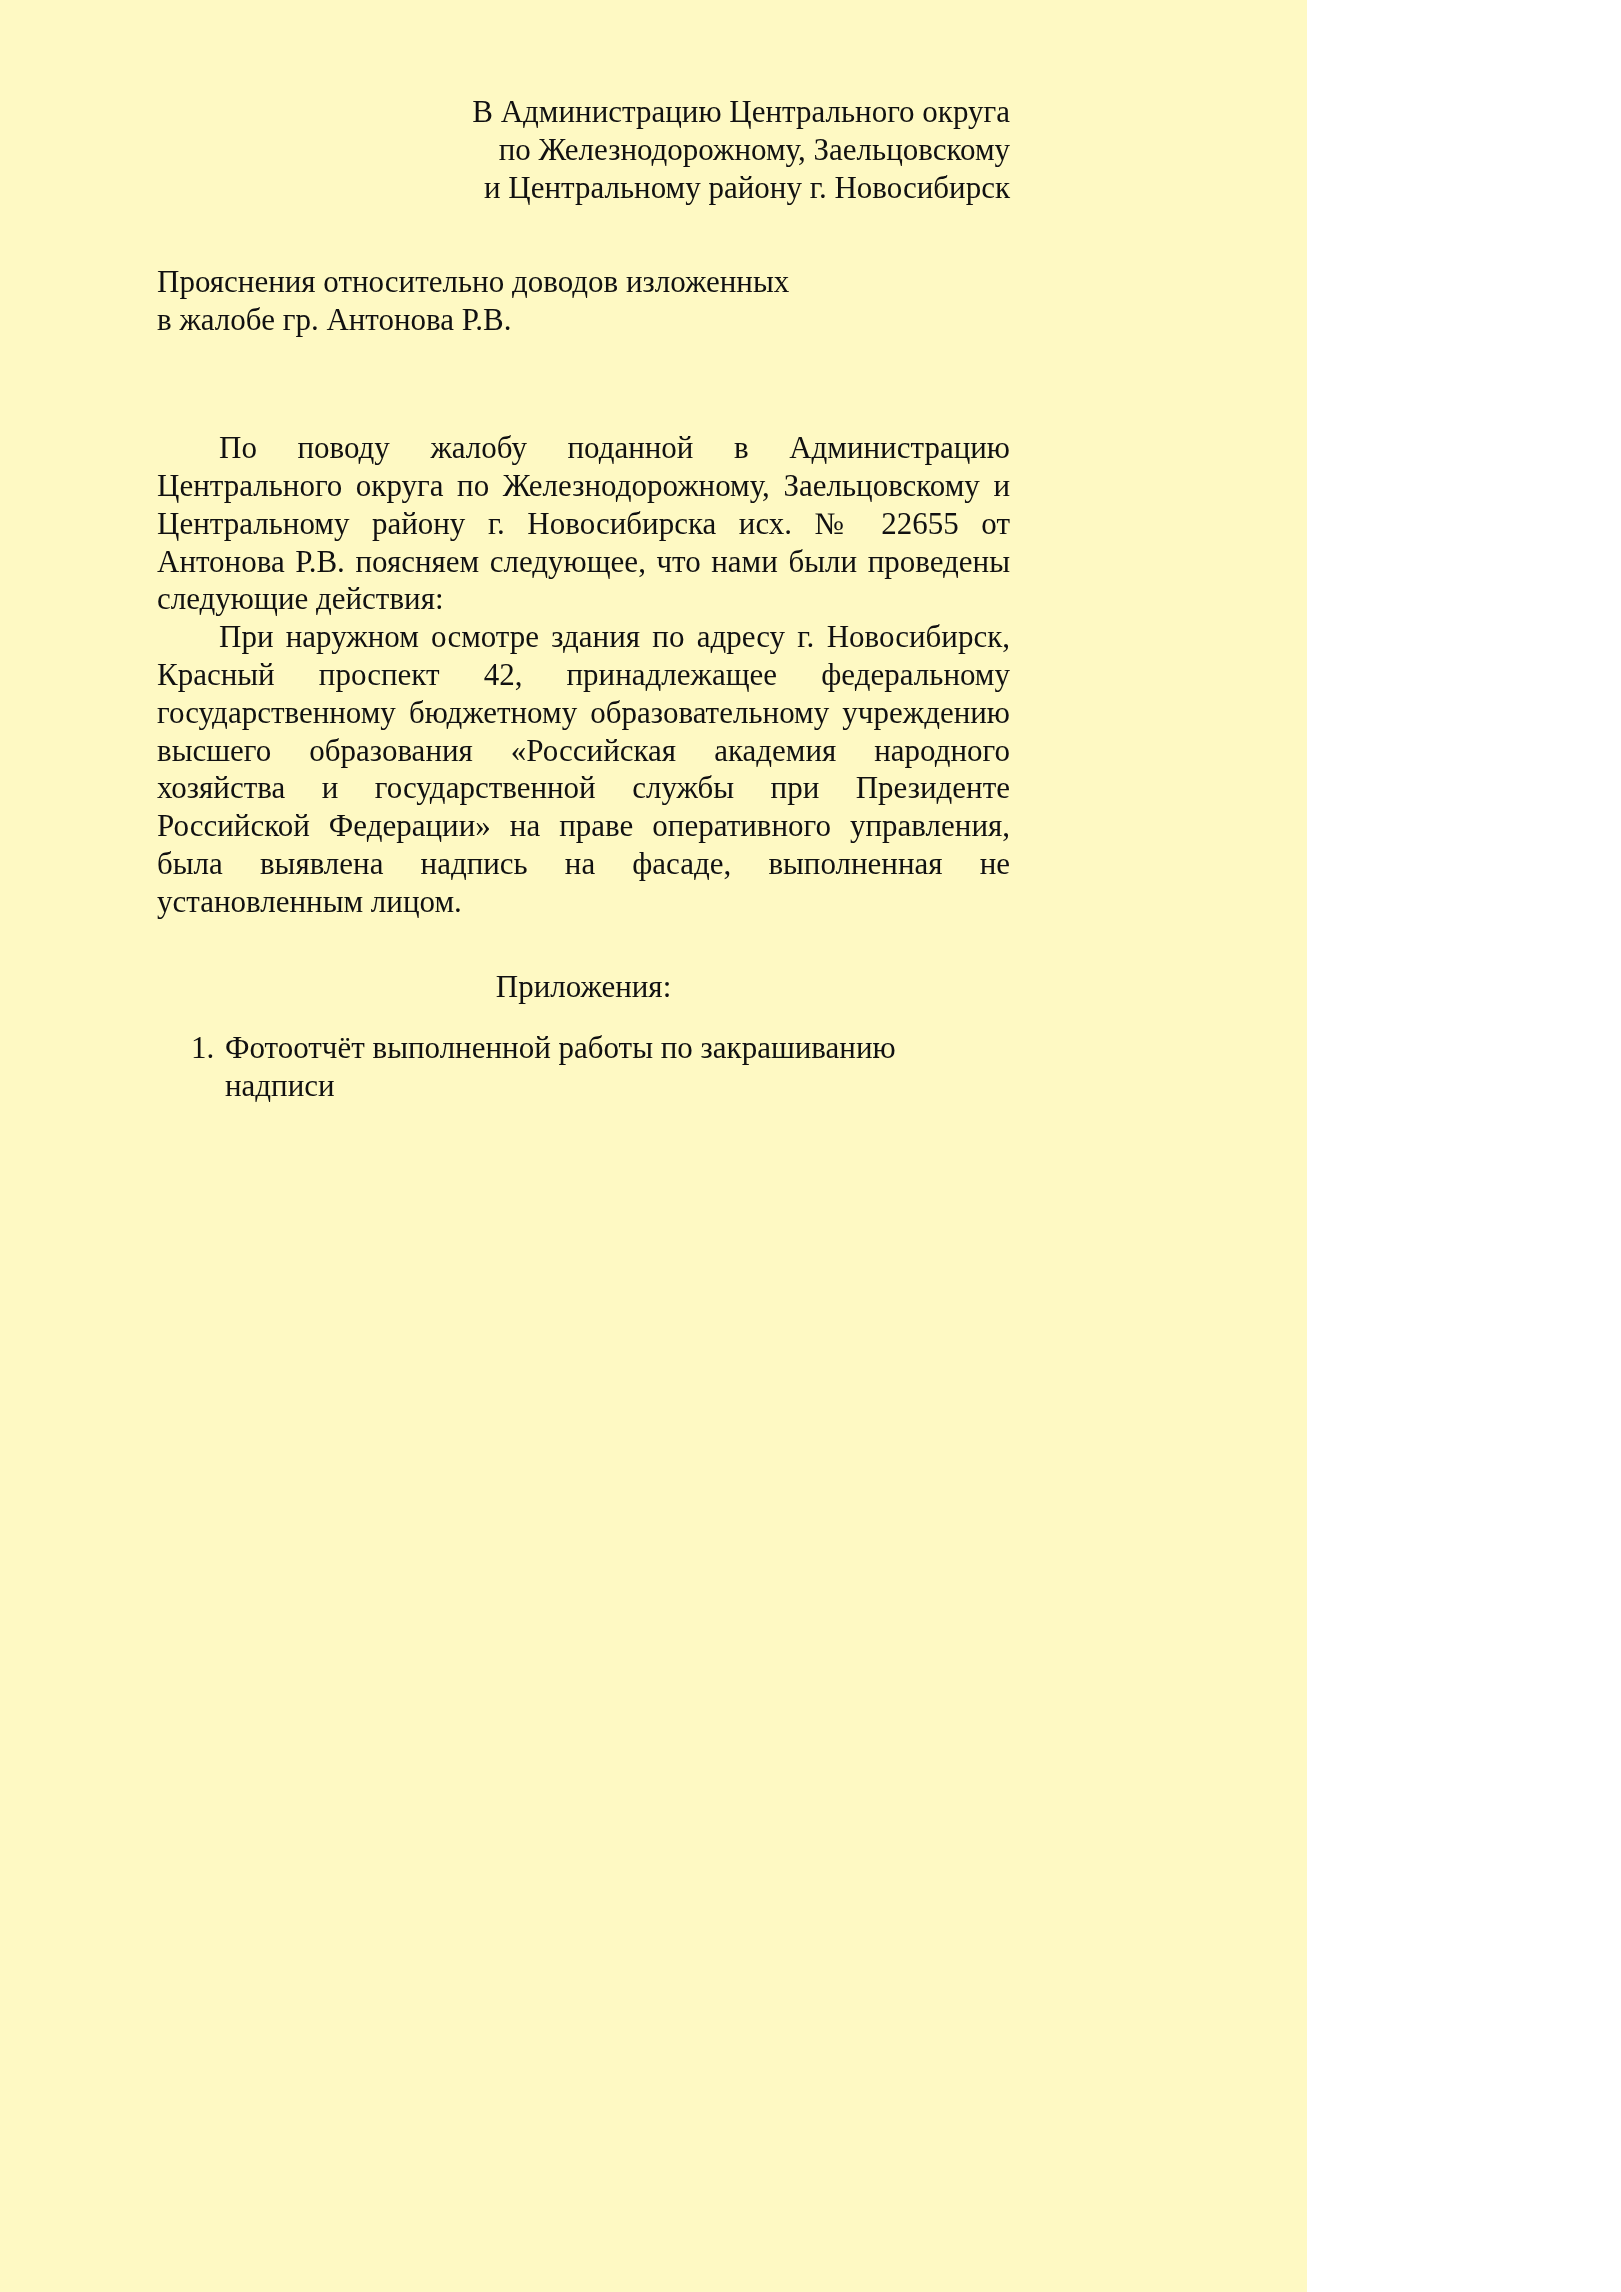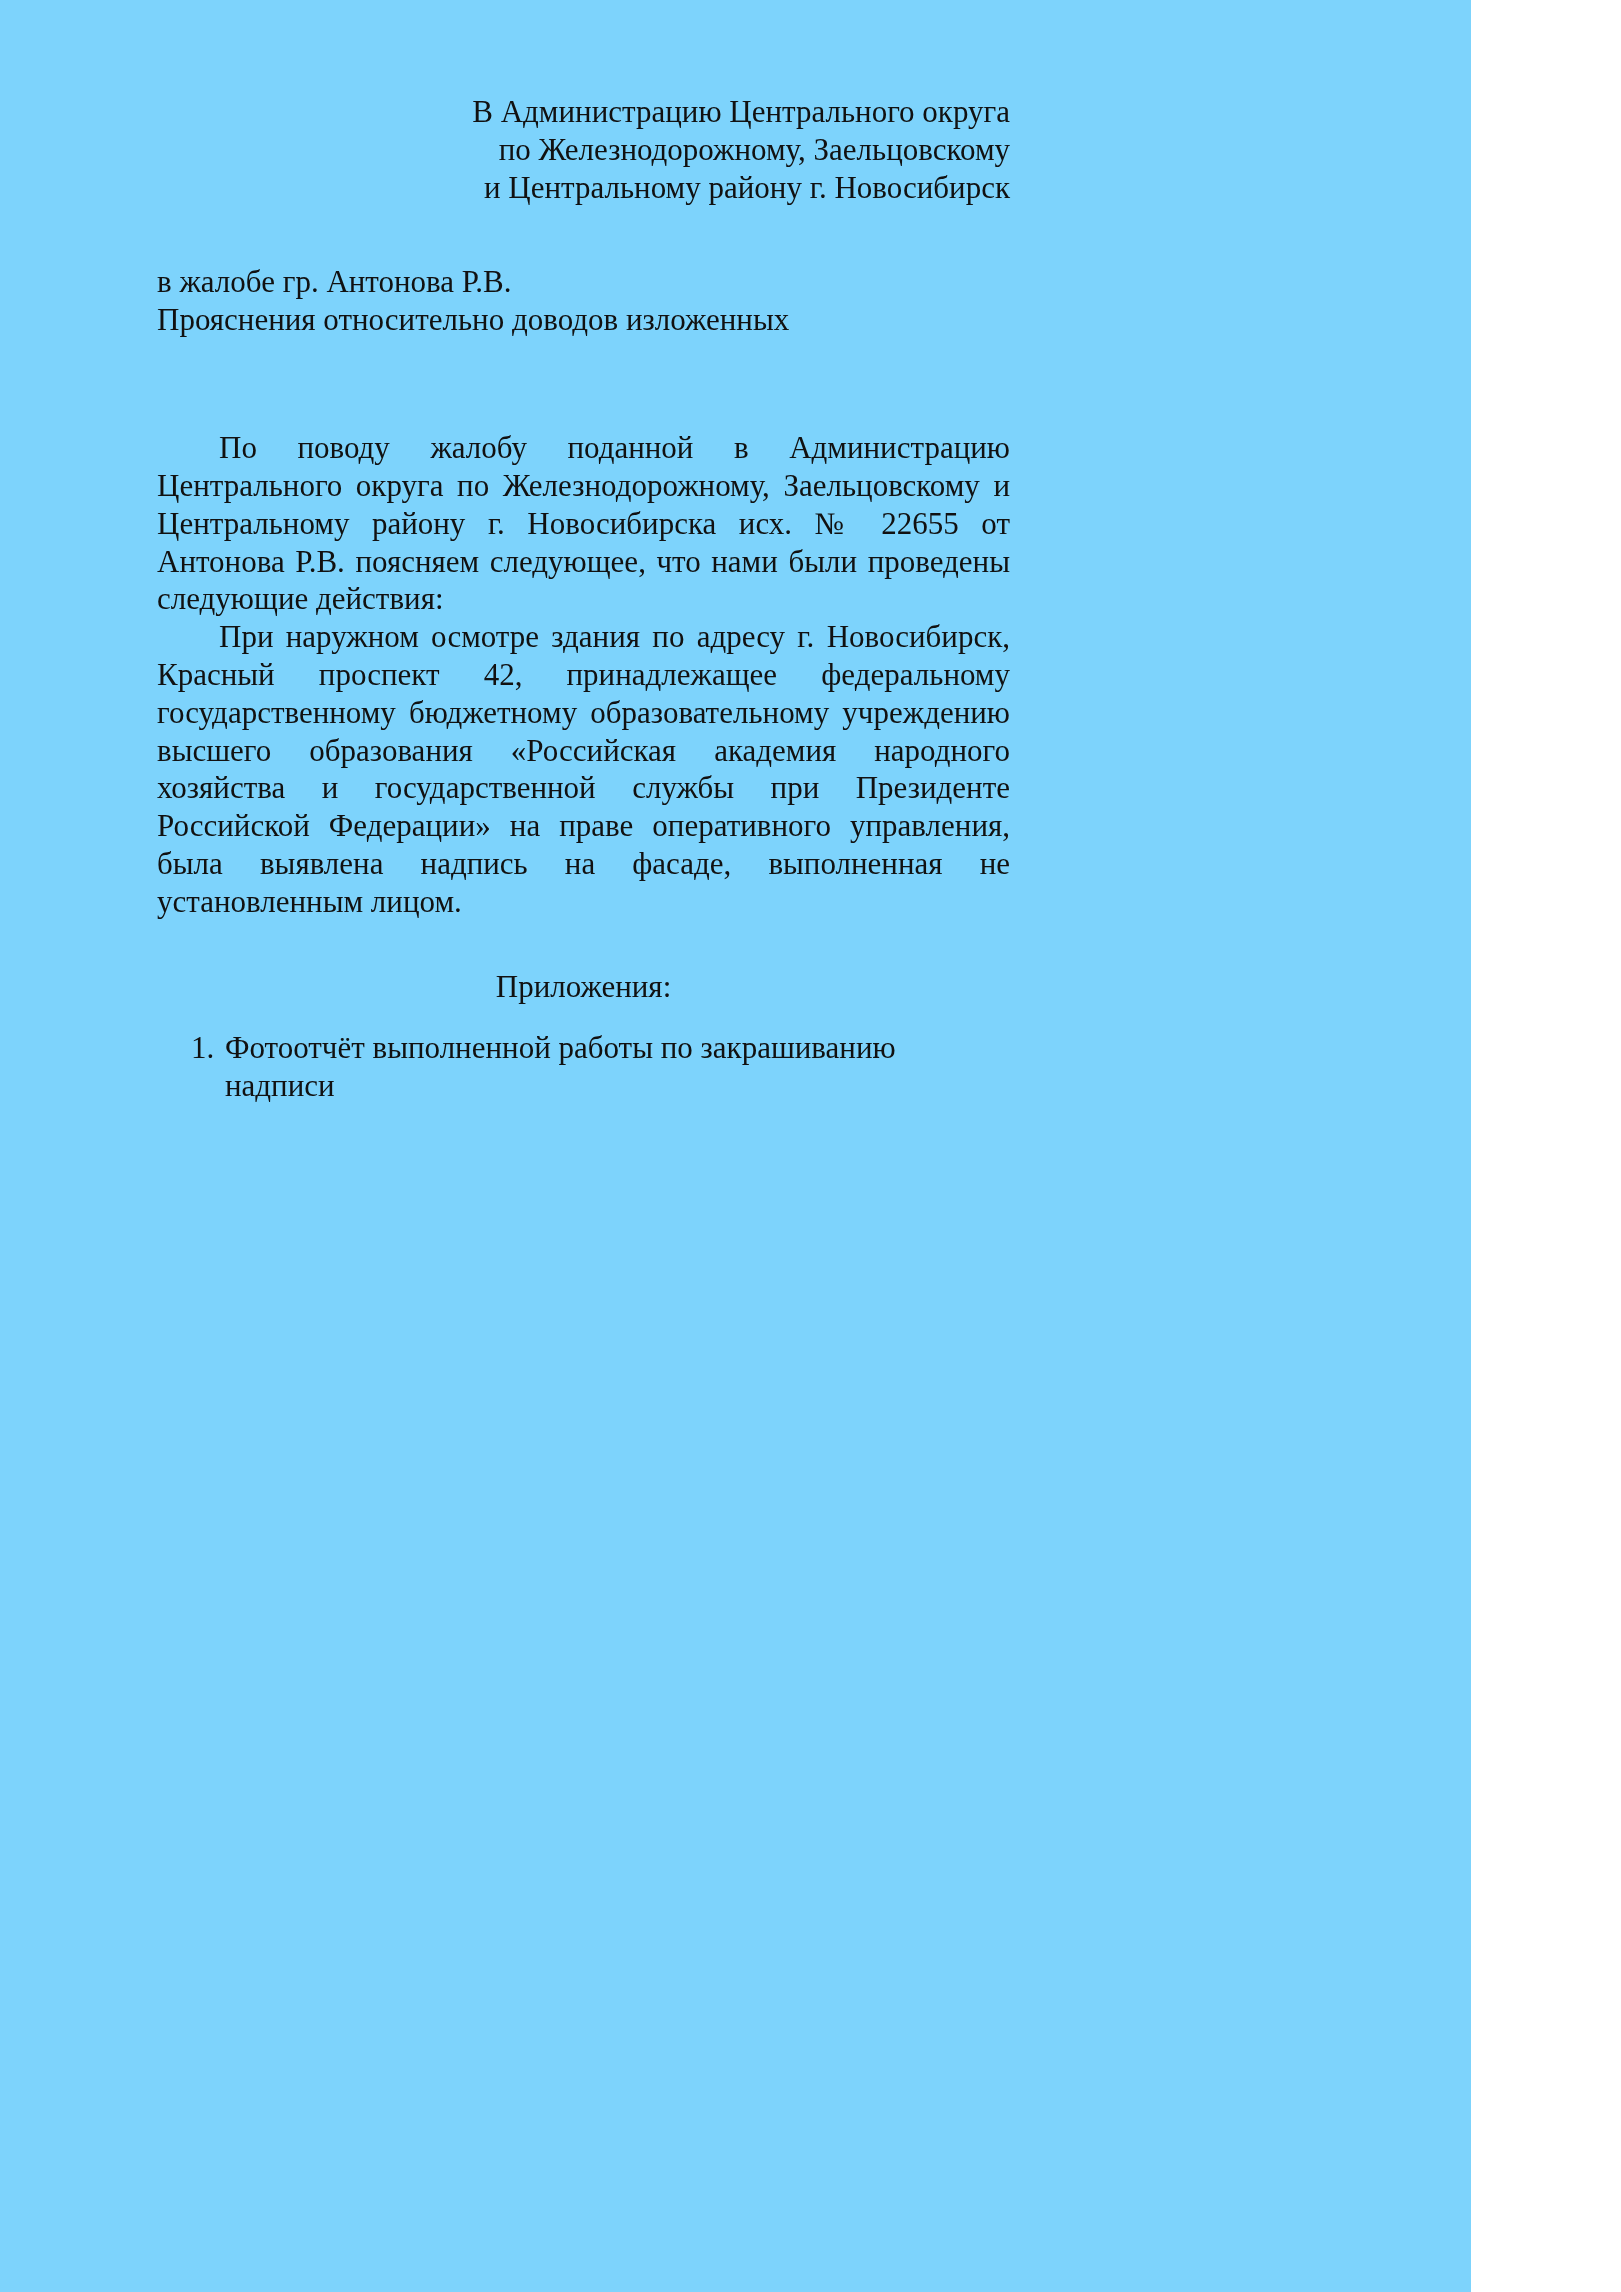--- a/index.html
+++ b/index.html
@@ -9,24 +9,24 @@
   }
   body {
     width: 1621px;
     height: 2293px;
     position: relative;
     font-family: "Liberation Serif", "DejaVu Serif", serif;
     color: #111111;
   }
   .page {
     box-sizing: border-box;
-    width: 1471px;
+    width: 1307px;
     height: 2293px;
     padding: 93px 612px 59px 157px; 
-    background: #7dd3fc;
+    background: #fef9c3;
   }
   .content {
     width: 853px;
     font-size: 31px;
     line-height: 1.22;
   }
   .recipient {
     text-align: right;
     margin: 0 0 57px 0;
   }
@@ -76,22 +76,22 @@
 <div class="page">
   <div class="content">
 
     <div class="recipient">
       <div>В Администрацию Центрального округа</div>
       <div>по Железнодорожному, Заельцовскому</div>
       <div>и Центральному району г. Новосибирск</div>
     </div>
 
     <div class="subject">
+      <div>Прояснения относительно доводов изложенных</div>
       <div>в жалобе гр. Антонова Р.В.</div>
-      <div>Прояснения относительно доводов изложенных</div>
     </div>
 
 
     <div class="body-text">
       <p>По поводу жалобу поданной в Администрацию Центрального округа по Железнодорожному, Заельцовскому  и Центральному району г. Новосибирска исх.  №  22655 от Антонова Р.В.   поясняем следующее, что нами были проведены следующие действия:</p>
       <p>При наружном осмотре здания по адресу г. Новосибирск, Красный проспект 42, принадлежащее федеральному государственному бюджетному образовательному учреждению высшего образования «Российская академия народного хозяйства и государственной службы при Президенте Российской Федерации» на праве оперативного управления, была выявлена надпись на фасаде, выполненная не установленным лицом.</p>
     </div>
 
     <div class="attachments-title">Приложения:</div>
 

